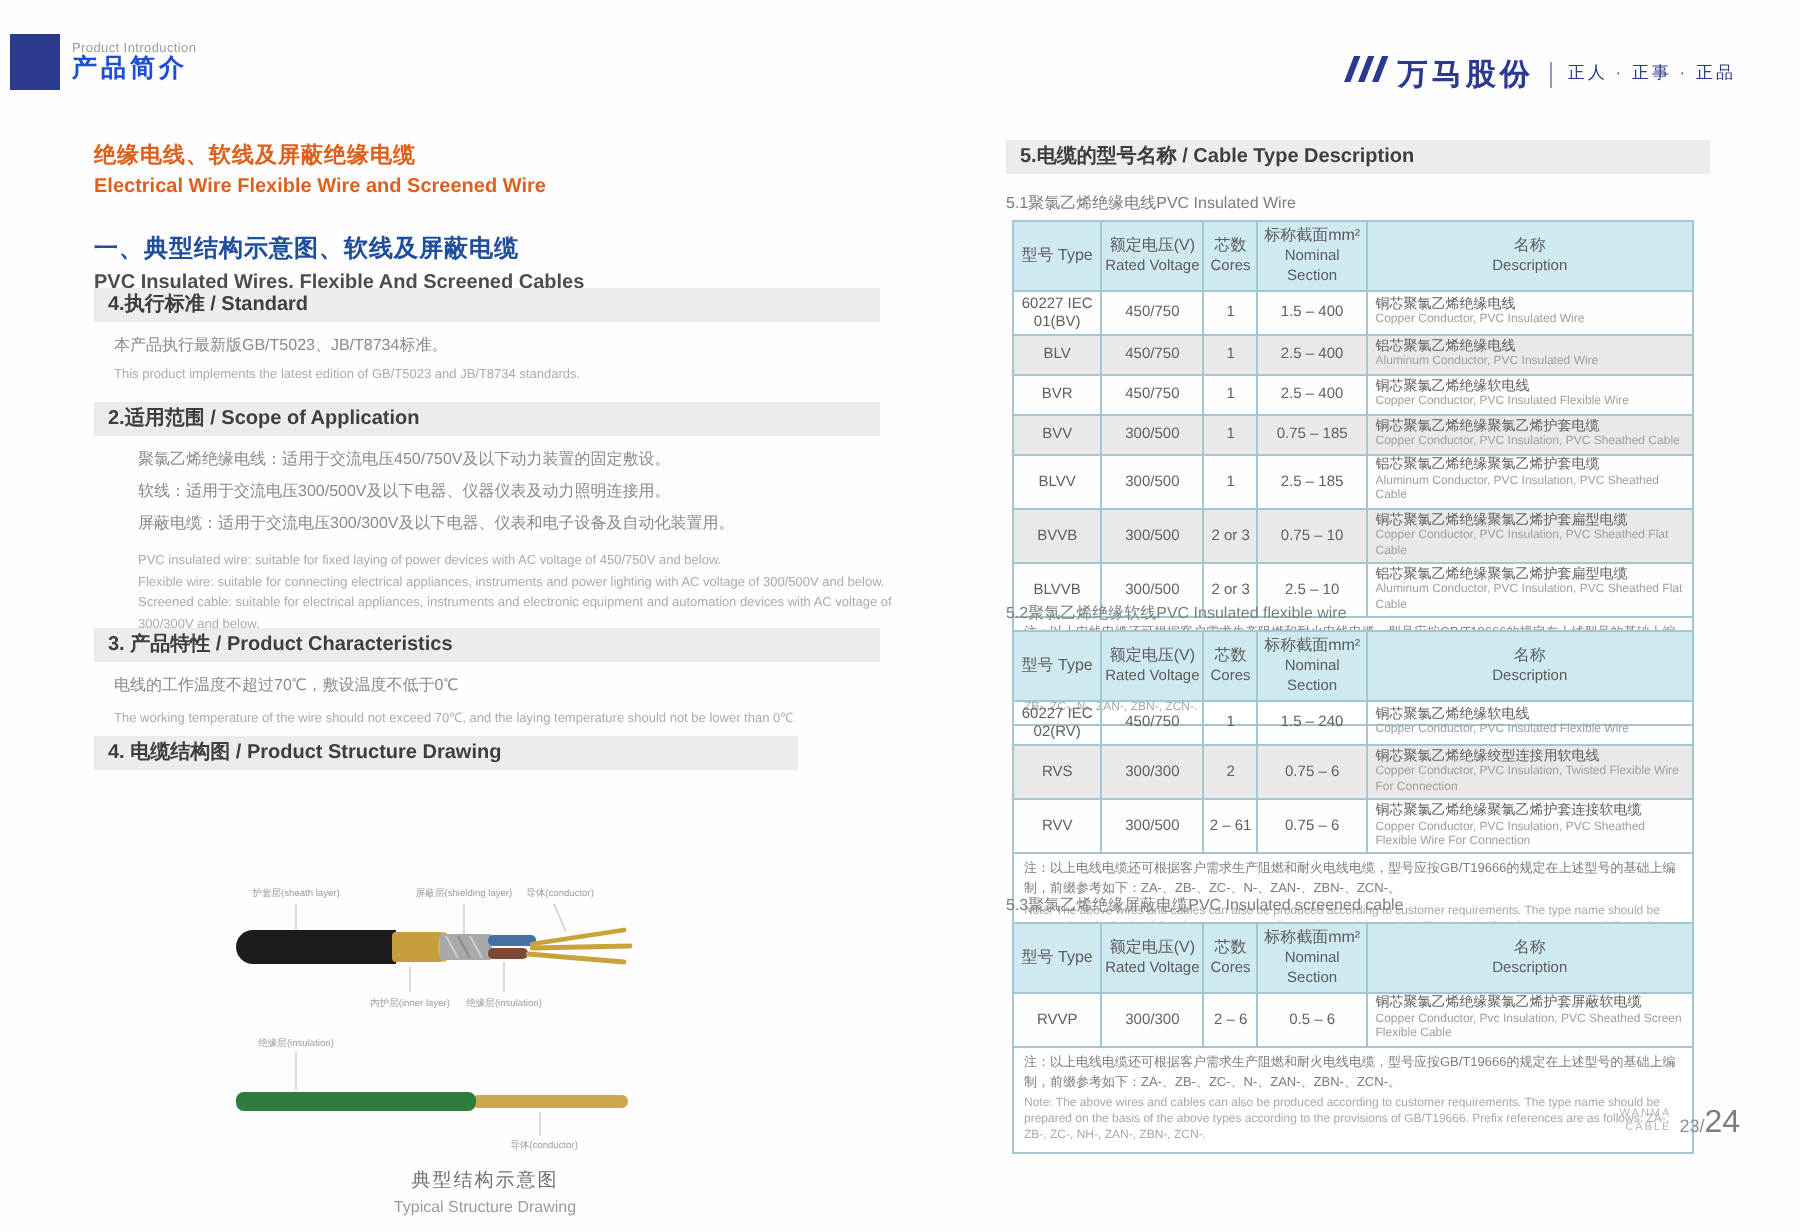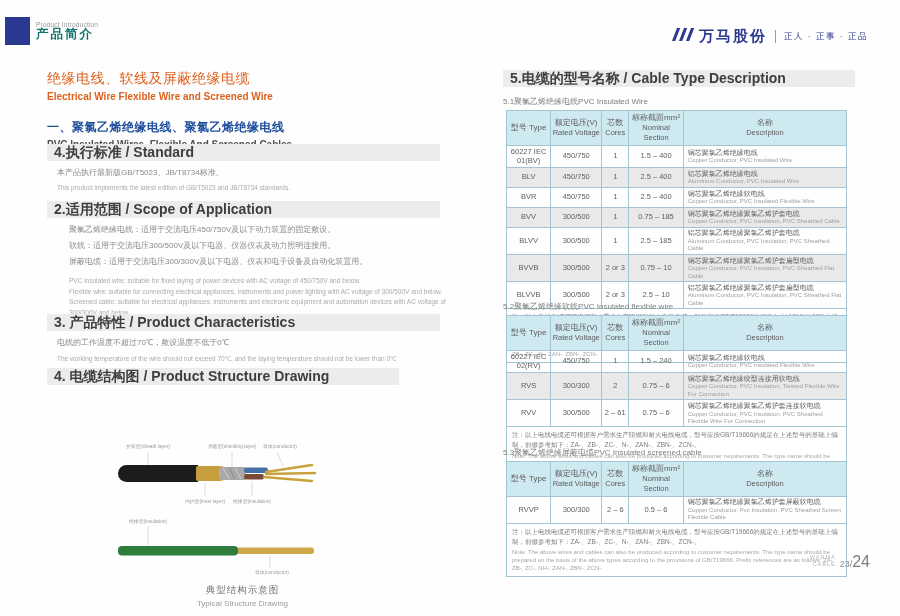--- a/index.html
+++ b/index.html
@@ -5,31 +5,31 @@
   * { margin:0; padding:0; box-sizing:border-box; }
   html,body { width:900px; height:616px; }
   body {
     position:relative; background:#fefefe; overflow:hidden;
     font-family:"Liberation Sans", sans-serif; color:#555;
   }
   
   .corner-square { position:absolute; left:5px; top:17px; width:25px; height:28px; background:#2b3990; }
   .corner-tag { position:absolute; left:36px; top:21px; line-height:1.1; }
   .tag-en { font-size:6.5px; color:#9a9a9a; letter-spacing:.2px; }
-  .tag-zh { font-size:12.5px; font-weight:bold; color:#0f766e; letter-spacing:2px; }
+  .tag-zh { font-size:12.5px; font-weight:bold; color:#1d4ed8; letter-spacing:2px; }
   .logo { position:absolute; right:32px; top:27px; display:flex; align-items:center; }
   .logo-name { font-size:15px; font-weight:bold; color:#2b3990; letter-spacing:2px; margin-left:4px; }
   .logo-divider { width:1px; height:13px; background:#8f9cc7; margin:0 8px; }
   .logo-slogan { font-size:8.5px; color:#2b3990; letter-spacing:1.5px; }
   
   .bar { position:absolute; background:#ececec; height:17px; line-height:17px;
-         font-size:14px; font-weight:bold; color:#3e3e3e; padding-left:7px; }
+         font-size:10px; font-weight:bold; color:#3e3e3e; padding-left:7px; }
   
   .title-block { position:absolute; left:47px; top:70px; width:393px; }
-  .title-zh { font-size:14px; font-weight:normal; color:#dd611c; letter-spacing:.5px; }
+  .title-zh { font-size:11px; font-weight:bold; color:#dd611c; letter-spacing:.5px; }
   .title-en { font-size:10px; font-weight:bold; color:#dd611c; margin-top:3px; }
   .subtitle-zh { font-size:12px; font-weight:bold; color:#1f4e9d; margin-top:17px; letter-spacing:.5px; }
   .subtitle-en { font-size:10px; font-weight:bold; color:#4d4d4d; margin-top:3px; }
   .body-zh { font-size:8px; color:#8a8a8a; }
   .body-en { font-size:6.5px; color:#ababab; }
   #sec1-body { position:absolute; left:57px; top:167px; width:383px; }
   #sec1-body .body-en { margin-top:6px; }
   #sec2-body { position:absolute; left:69px; top:222px; width:383px; }
   #sec2-body .body-zh { line-height:16px; }
   #sec2-body .en-group { margin-top:6px; }
@@ -84,21 +84,21 @@
     </svg>
   </span>
   <span class="logo-name">万马股份</span>
   <span class="logo-divider"></span>
   <span class="logo-slogan">正人 · 正事 · 正品</span>
 </div>
 
 <div class="title-block">
   <div class="title-zh">绝缘电线、软线及屏蔽绝缘电缆</div>
   <div class="title-en">Electrical Wire Flexible Wire and Screened Wire</div>
-  <div class="subtitle-zh">一、聚氯乙烯绝缘电线、聚氯乙烯绝缘电线</div>
+  <div class="subtitle-zh">一、典型结构示意图、软线及屏蔽电缆</div>
   <div class="subtitle-en">PVC Insulated Wires, Flexible And Screened Cables</div>
 </div>
 
 <div class="bar" style="left:47px; top:144px; width:393px;">4.执行标准 / Standard</div>
 <div id="sec1-body">
   <div class="body-zh">本产品执行最新版GB/T5023、JB/T8734标准。</div>
   <div class="body-en">This product implements the latest edition of GB/T5023 and JB/T8734 standards.</div>
 </div>
 
 <div class="bar" style="left:47px; top:201px; width:393px;">2.适用范围 / Scope of Application</div>

